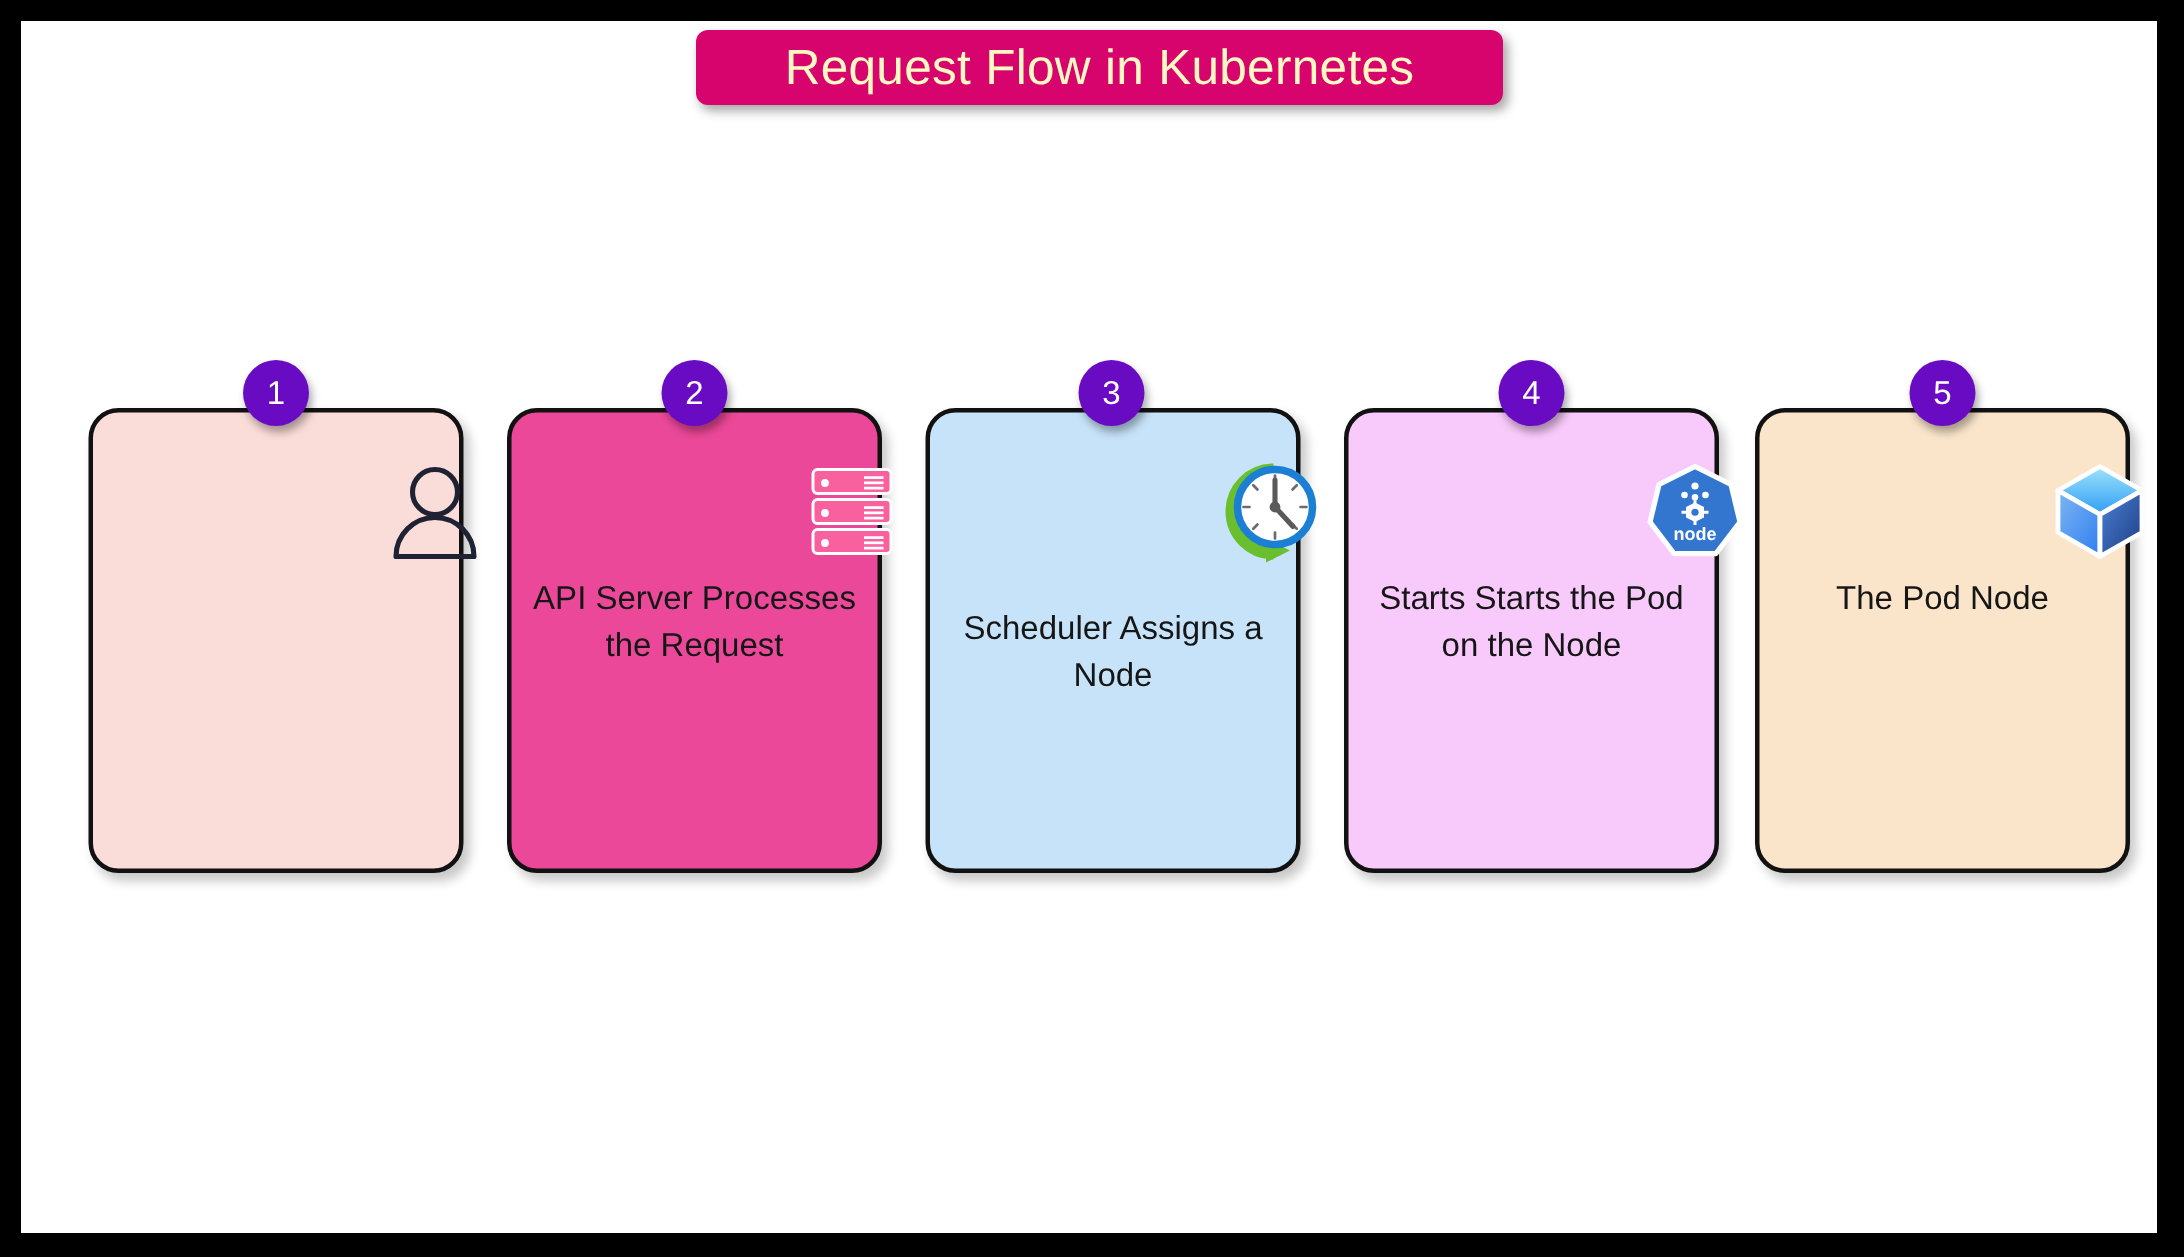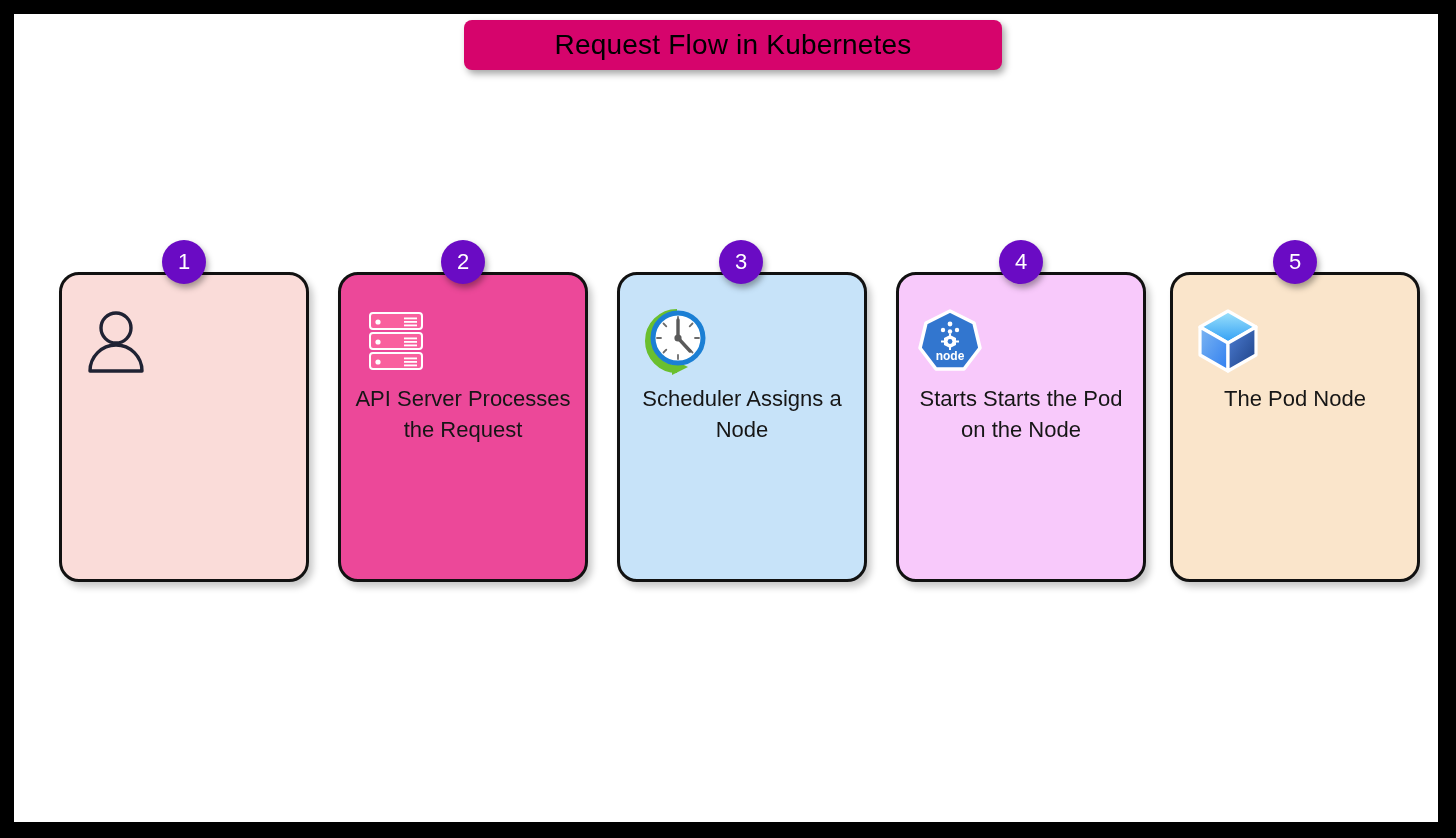--- a/index.html
+++ b/index.html
@@ -19,22 +19,22 @@
   #title-banner {
     position: absolute;
     left: 450px; top: 6px;
     width: 538px; height: 50px;
     background: #d6046c;
     border-radius: 8px;
     display: flex; align-items: center; justify-content: center;
     box-shadow: 3px 4px 7px rgba(0,0,0,0.35);
   }
   #title-banner .title-text {
-    color: #000000;
-    font-size: 28px;
+    color: #fef9c3;
+    font-size: 33px;
     letter-spacing: 0.2px;
     white-space: nowrap;
   }
   
   #cards {
     position: absolute;
     left: 0; top: 248px;
     width: 1424px; height: 320px;
   }
   .card-wrap {
@@ -65,21 +65,21 @@
     color: #ffffff;
     font-size: 22px;
     display: flex; align-items: center; justify-content: center;
     box-shadow: 2px 4px 6px rgba(0,0,0,0.35);
     z-index: 6;
   }
   .icon-slot {
     margin-top: 30px;
     height: 72px;
     width: 100%;
-    display: flex; align-items: center; justify-content: flex-start; margin-left: 38px;
+    display: flex; align-items: center; justify-content: flex-end; margin-left: 38px;
   }
   .card-label {
     margin-top: 6px;
     width: 226px;
     text-align: center;
     font-size: 22px;
     line-height: 31px;
     color: #161616;
   }
   
@@ -143,21 +143,21 @@
               <rect x="44" y="59.5" width="13" height="1.8" fill="#ffffff"></rect>
             </g>
           </svg>
         </div>
         <div class="card-label">API Server Processes the Request</div>
       </div>
       <div class="badge" style="background: rgb(106, 11, 196); color: rgb(255, 255, 255);">2</div>
     </div>
 
     <div class="card-wrap w2">
-      <div class="card" style="background: rgb(199, 227, 249); border-color: rgb(17, 17, 17);">
+      <div class="card" style="background: rgb(199, 227, 249); border-color: rgb(17, 17, 17); gap: 20px;">
         <div class="icon-slot">
           <svg width="72" height="72" viewBox="0 0 72 72">
 
             <path d="M38 64 A28 28 0 1 1 38 8" fill="none" stroke="#6abf2e" stroke-width="8" stroke-linecap="butt"></path>
             <polygon points="33,54 49,62 33,70" fill="#6abf2e"></polygon>
 
             <circle cx="39" cy="33" r="25" fill="#ffffff" stroke="#1b7fd4" stroke-width="5"></circle>
             <g stroke="#6b6b6b" stroke-width="1.8" stroke-linecap="round">
               <line x1="39" y1="12" x2="39" y2="16"></line>
               <line x1="39" y1="50" x2="39" y2="54"></line>

